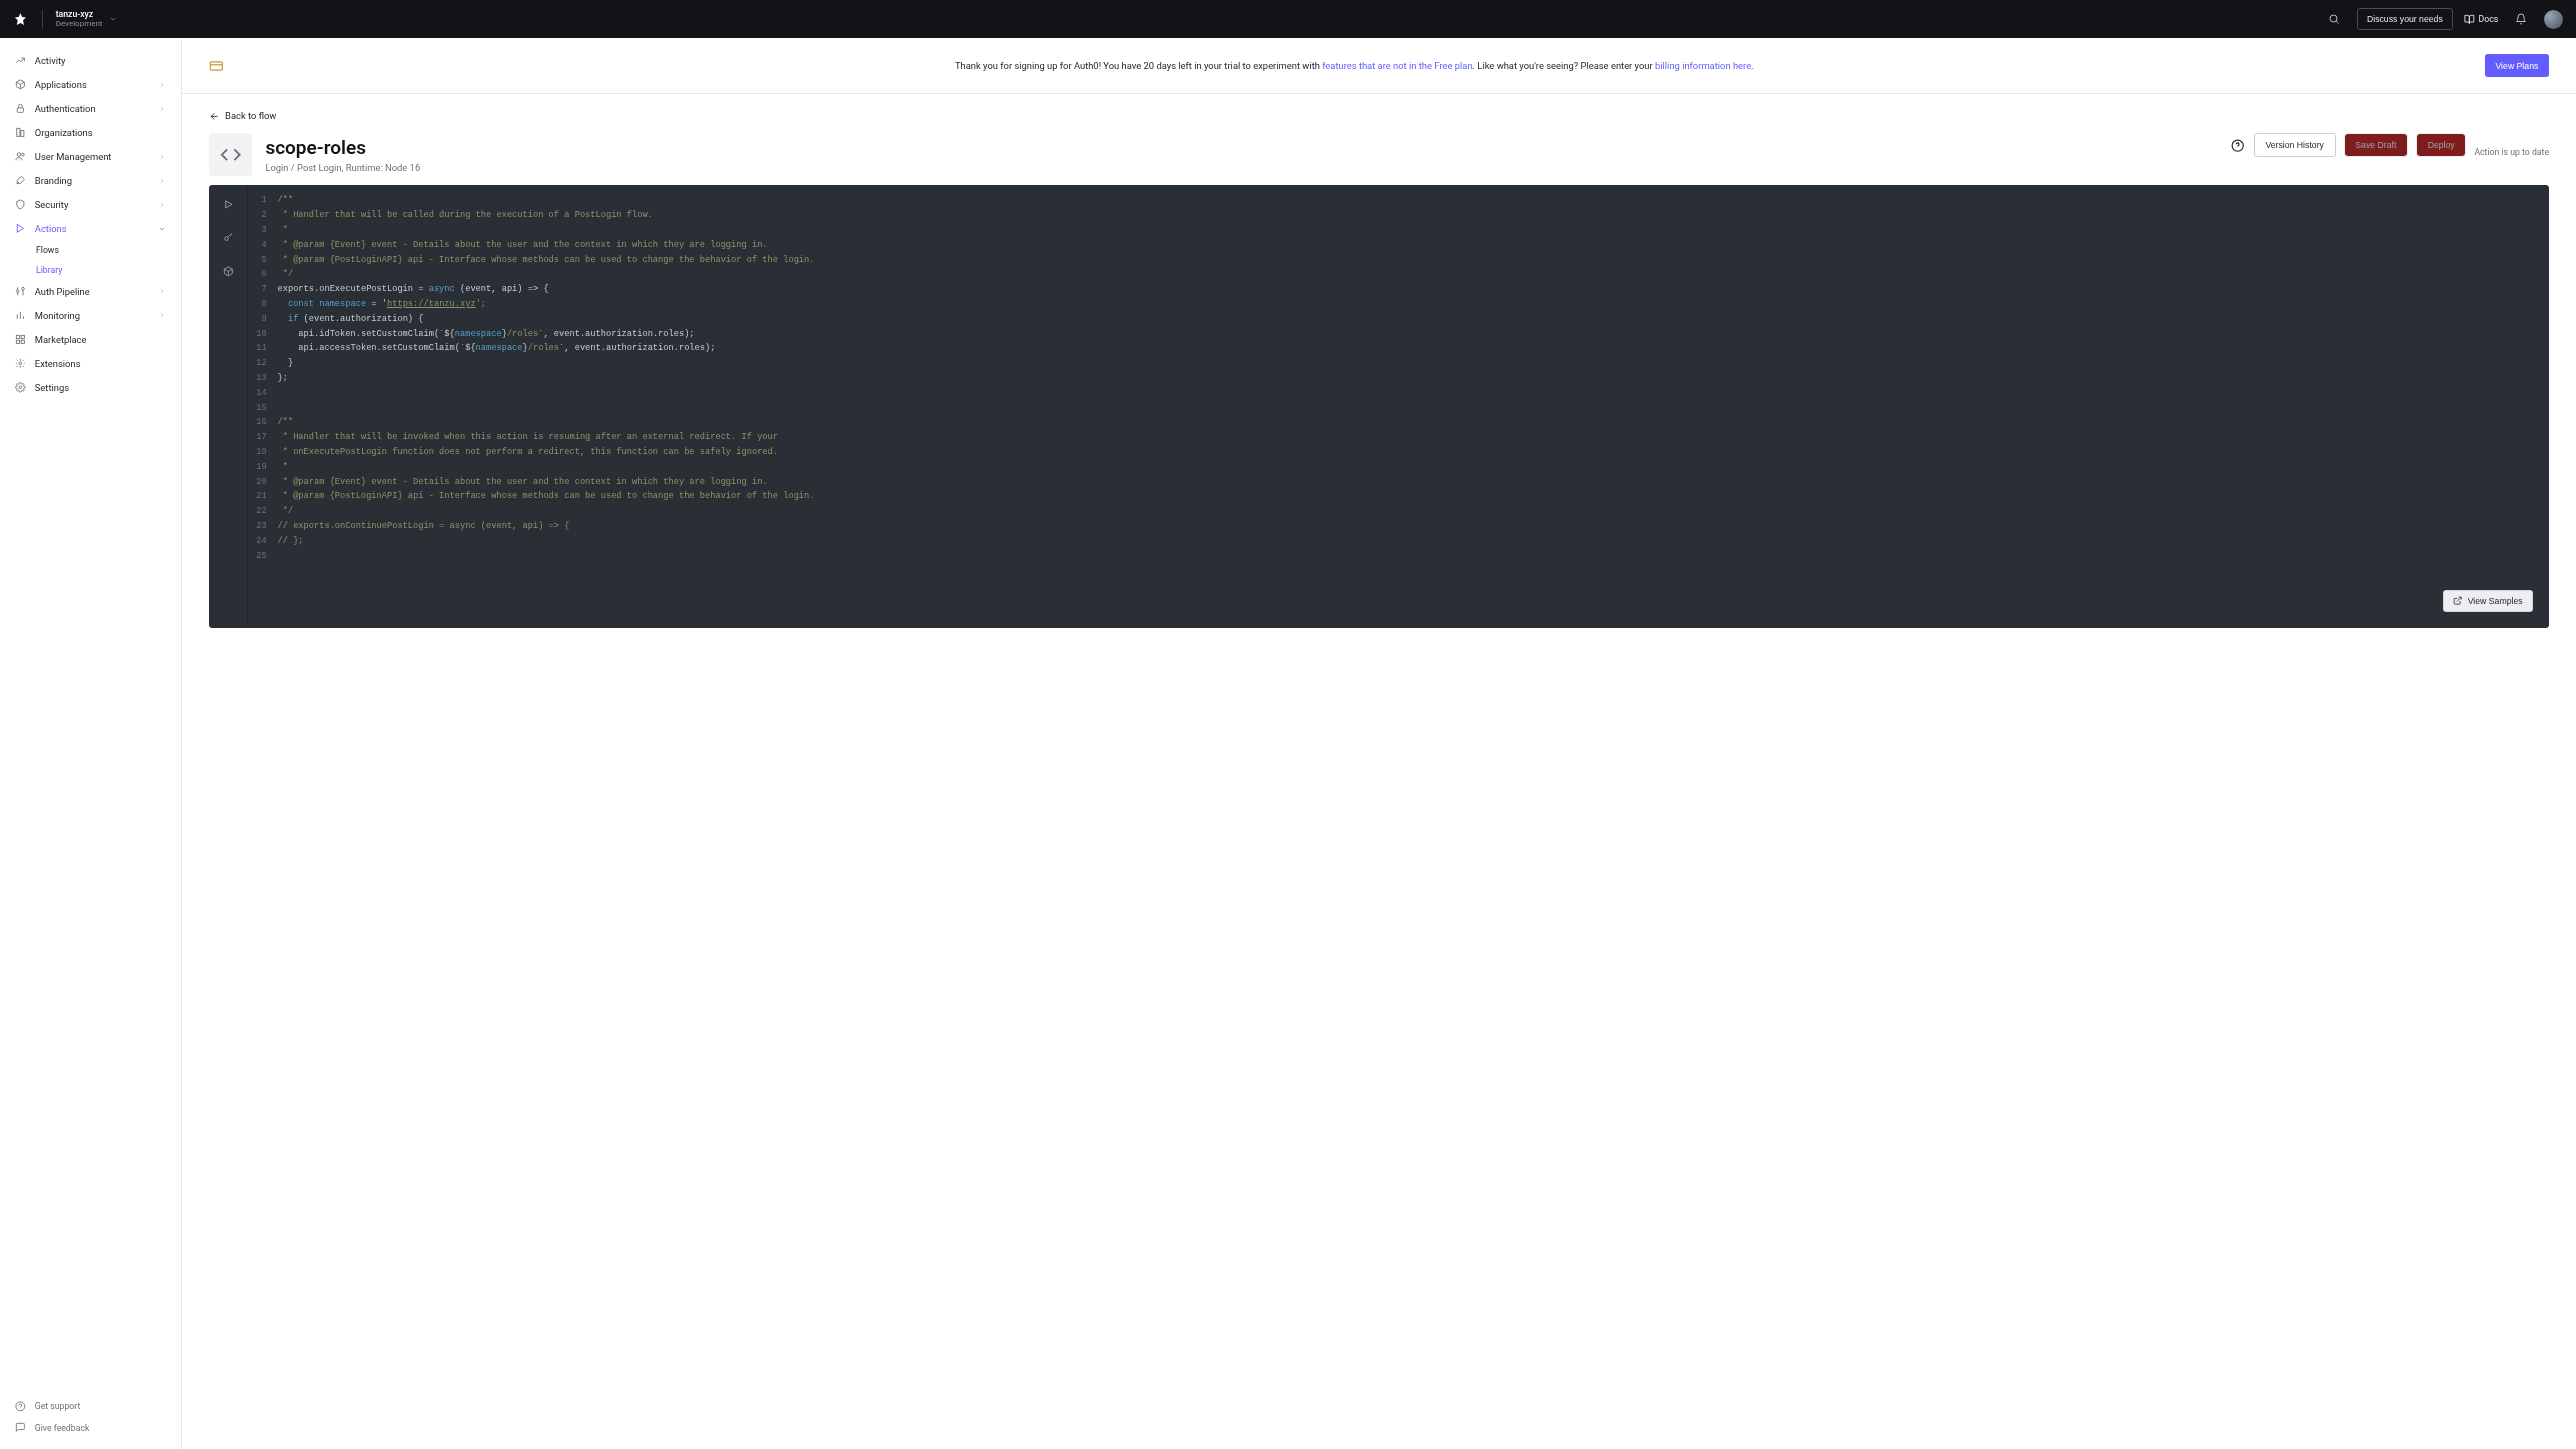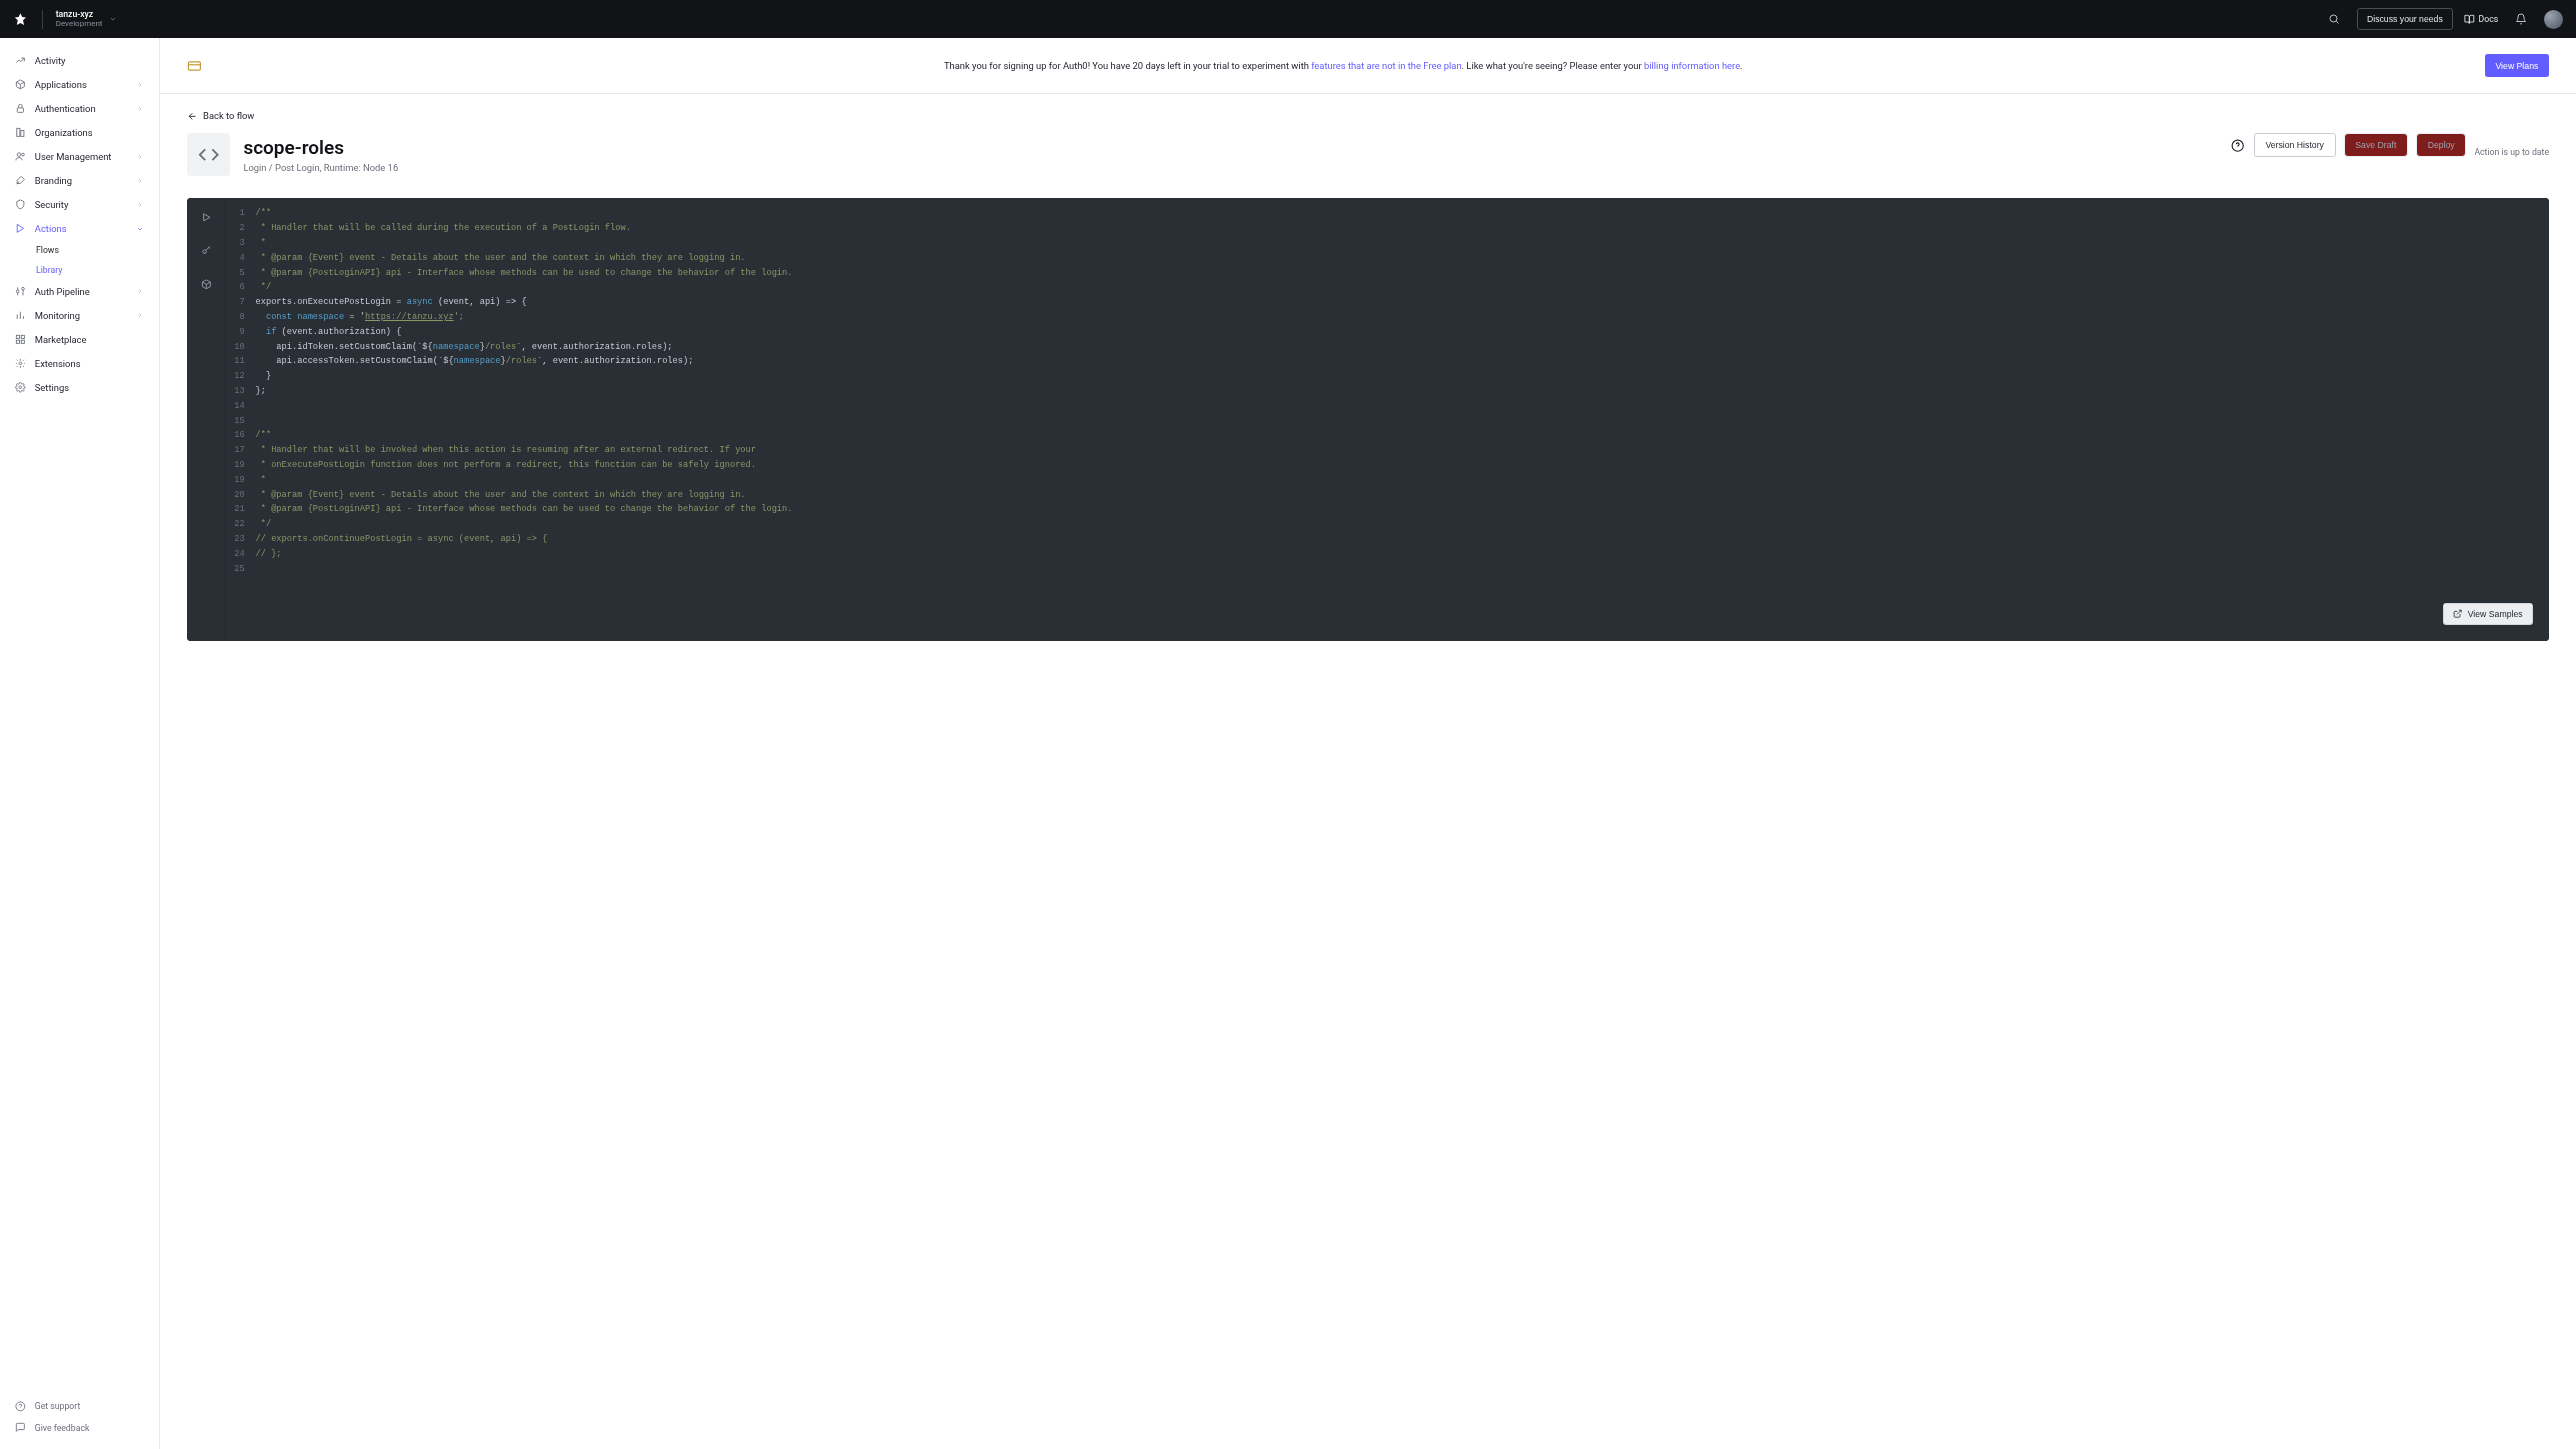--- a/index.html
+++ b/index.html
@@ -17,21 +17,21 @@
 .chevron-down { color:#8a8e99; }
 .header-spacer { flex:1; }
 .header-right { display:flex; align-items:center; gap:10.7px; }
 .header-icon-btn { width:24px; height:24px; display:flex; align-items:center; justify-content:center; color:#c0c3cc; cursor:pointer; border-radius:2.7px;}
 .btn-discuss { background:transparent; border:0.7px solid #4a4d55; color:#e5e7eb; padding:5.4px 9.4px; border-radius:2.7px; font-size:8.7px; cursor:pointer;}
 .docs-link { display:flex; align-items:center; gap:4px; color:#e5e7eb; font-size:8.7px; cursor:pointer;}
 .avatar { width:19px; height:19px; border-radius:50%; background: radial-gradient(circle at 30% 30%, #9aa3af, #4b5563); cursor:pointer;}
 
 
 .main { display:flex; height: calc(100vh - 38px); }
-.sidebar { width: 160px; border-right:0.7px solid #e6e8ec; padding: 10.7px 0; display:flex; flex-direction:column; }
+.sidebar { width: 182px; border-right:0.7px solid #e6e8ec; padding: 10.7px 0; display:flex; flex-direction:column; }
 .nav { flex:1; overflow:auto; }
 .nav-item { display:flex; align-items:center; gap:8px; padding: 6px 14.8px; color:#1e212a; font-size:9.4px; cursor:pointer; position:relative;}
 .nav-item .chev { margin-left:auto; color:#b0b4bd; }
 .nav-item.active { color:#635dff; }
 .nav-item.active .chev { color:#635dff; }
 .nav-sub { padding-left: 36px; font-size:8.7px; color:#1e212a; padding-top:4.7px; padding-bottom:4.7px; cursor:pointer;}
 .nav-sub.active { color:#635dff; }
 .nav-icon { width:12px; height:12px; display:flex; align-items:center; justify-content:center; color:#6b6f7a; }
 .nav-item.active .nav-icon { color:#635dff; }
 .sidebar-bottom { padding: 5.4px 0 0 0; }
@@ -39,21 +39,21 @@
 
 
 .content { flex:1; overflow:auto; display:flex; flex-direction:column; }
 .banner { display:flex; align-items:center; gap:13.4px; padding: 16px 27px; border-bottom:0.7px solid #e6e8ec; }
 .banner-icon { width:14.8px; height:12px; color:#c49a3a; flex-shrink:0;}
 .banner-text { flex:1; text-align:center; font-size:9.4px; color:#1e212a; padding: 0 27px;}
 .banner-text a { color:#635dff; text-decoration:none; }
 .btn-primary { background:#635dff; color:#fff; border:none; padding:6.7px 10.7px; border-radius:2.7px; font-size:8.7px; font-weight:500; cursor:pointer;}
 .page-body { padding: 16px 27px 27px 27px; }
 .back-link { display:inline-flex; align-items:center; gap:5.4px; color:#1e212a; font-size:9.4px; cursor:pointer; margin-bottom:12px;}
-.page-head { display:flex; align-items:flex-start; gap:13.4px; margin-bottom: 22px;}
+.page-head { display:flex; align-items:flex-start; gap:13.4px; margin-bottom: 9px;}
 .action-icon { width:43px; height:43px; background:#f1f2f4; border-radius:4px; display:flex; align-items:center; justify-content:center; color:#6b6f7a;}
 .page-title-wrap { display:flex; flex-direction:column; gap:2.7px; padding-top:2.7px;}
 .page-title { font-size:19px; font-weight:600; color:#111316;}
 .page-sub { font-size:9.4px; color:#6b6f7a;}
 .page-head-right { margin-left:auto; display:flex; align-items:flex-end; gap:8px;}
 .head-buttons { display:flex; align-items:center; gap:8px;}
 .icon-btn-round { width:16px; height:16px; display:flex; align-items:center; justify-content:center; cursor:pointer; color:#1e212a;}
 .btn-outline { background:#fff; border:0.7px solid #c8ccd4; color:#1e212a; padding:6px 10.7px; border-radius:2.7px; font-size:8.7px; cursor:pointer;}
 .btn-disabled { background:#7f1d1d; border:0.7px solid #eceef1; color:#9ca1ab; padding:6px 10.7px; border-radius:4px; font-size:8.7px; cursor:default;}
 .status-text { font-size:8.7px; color:#6b6f7a;}

